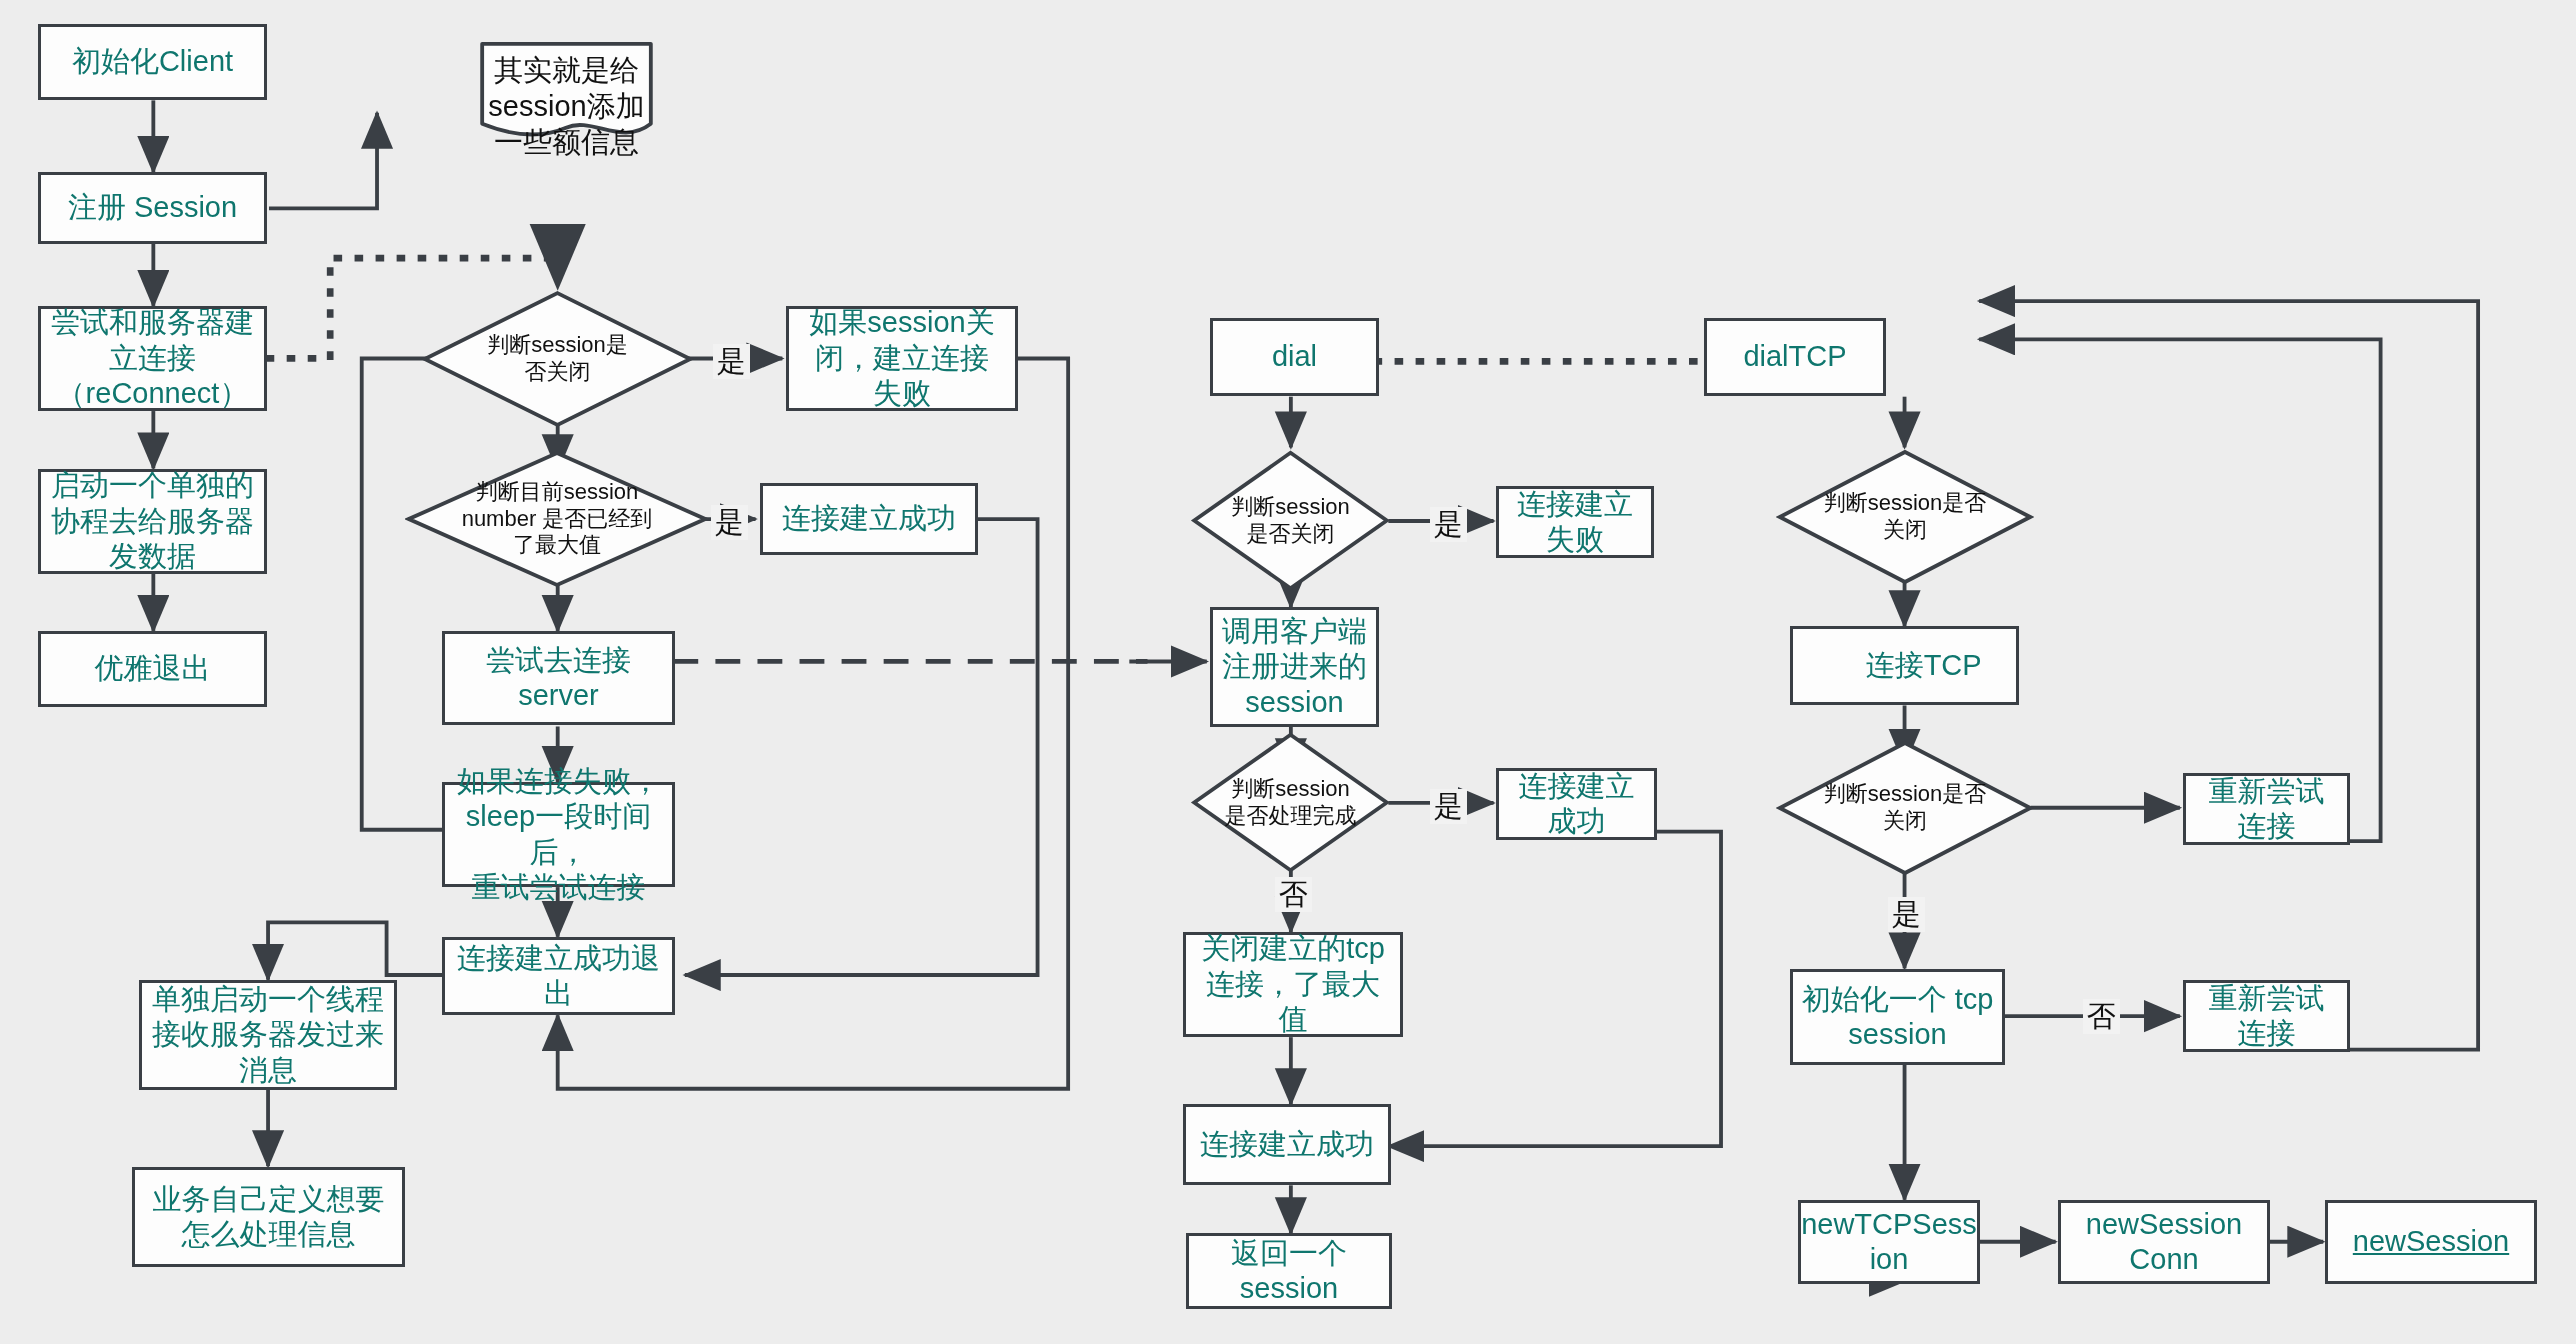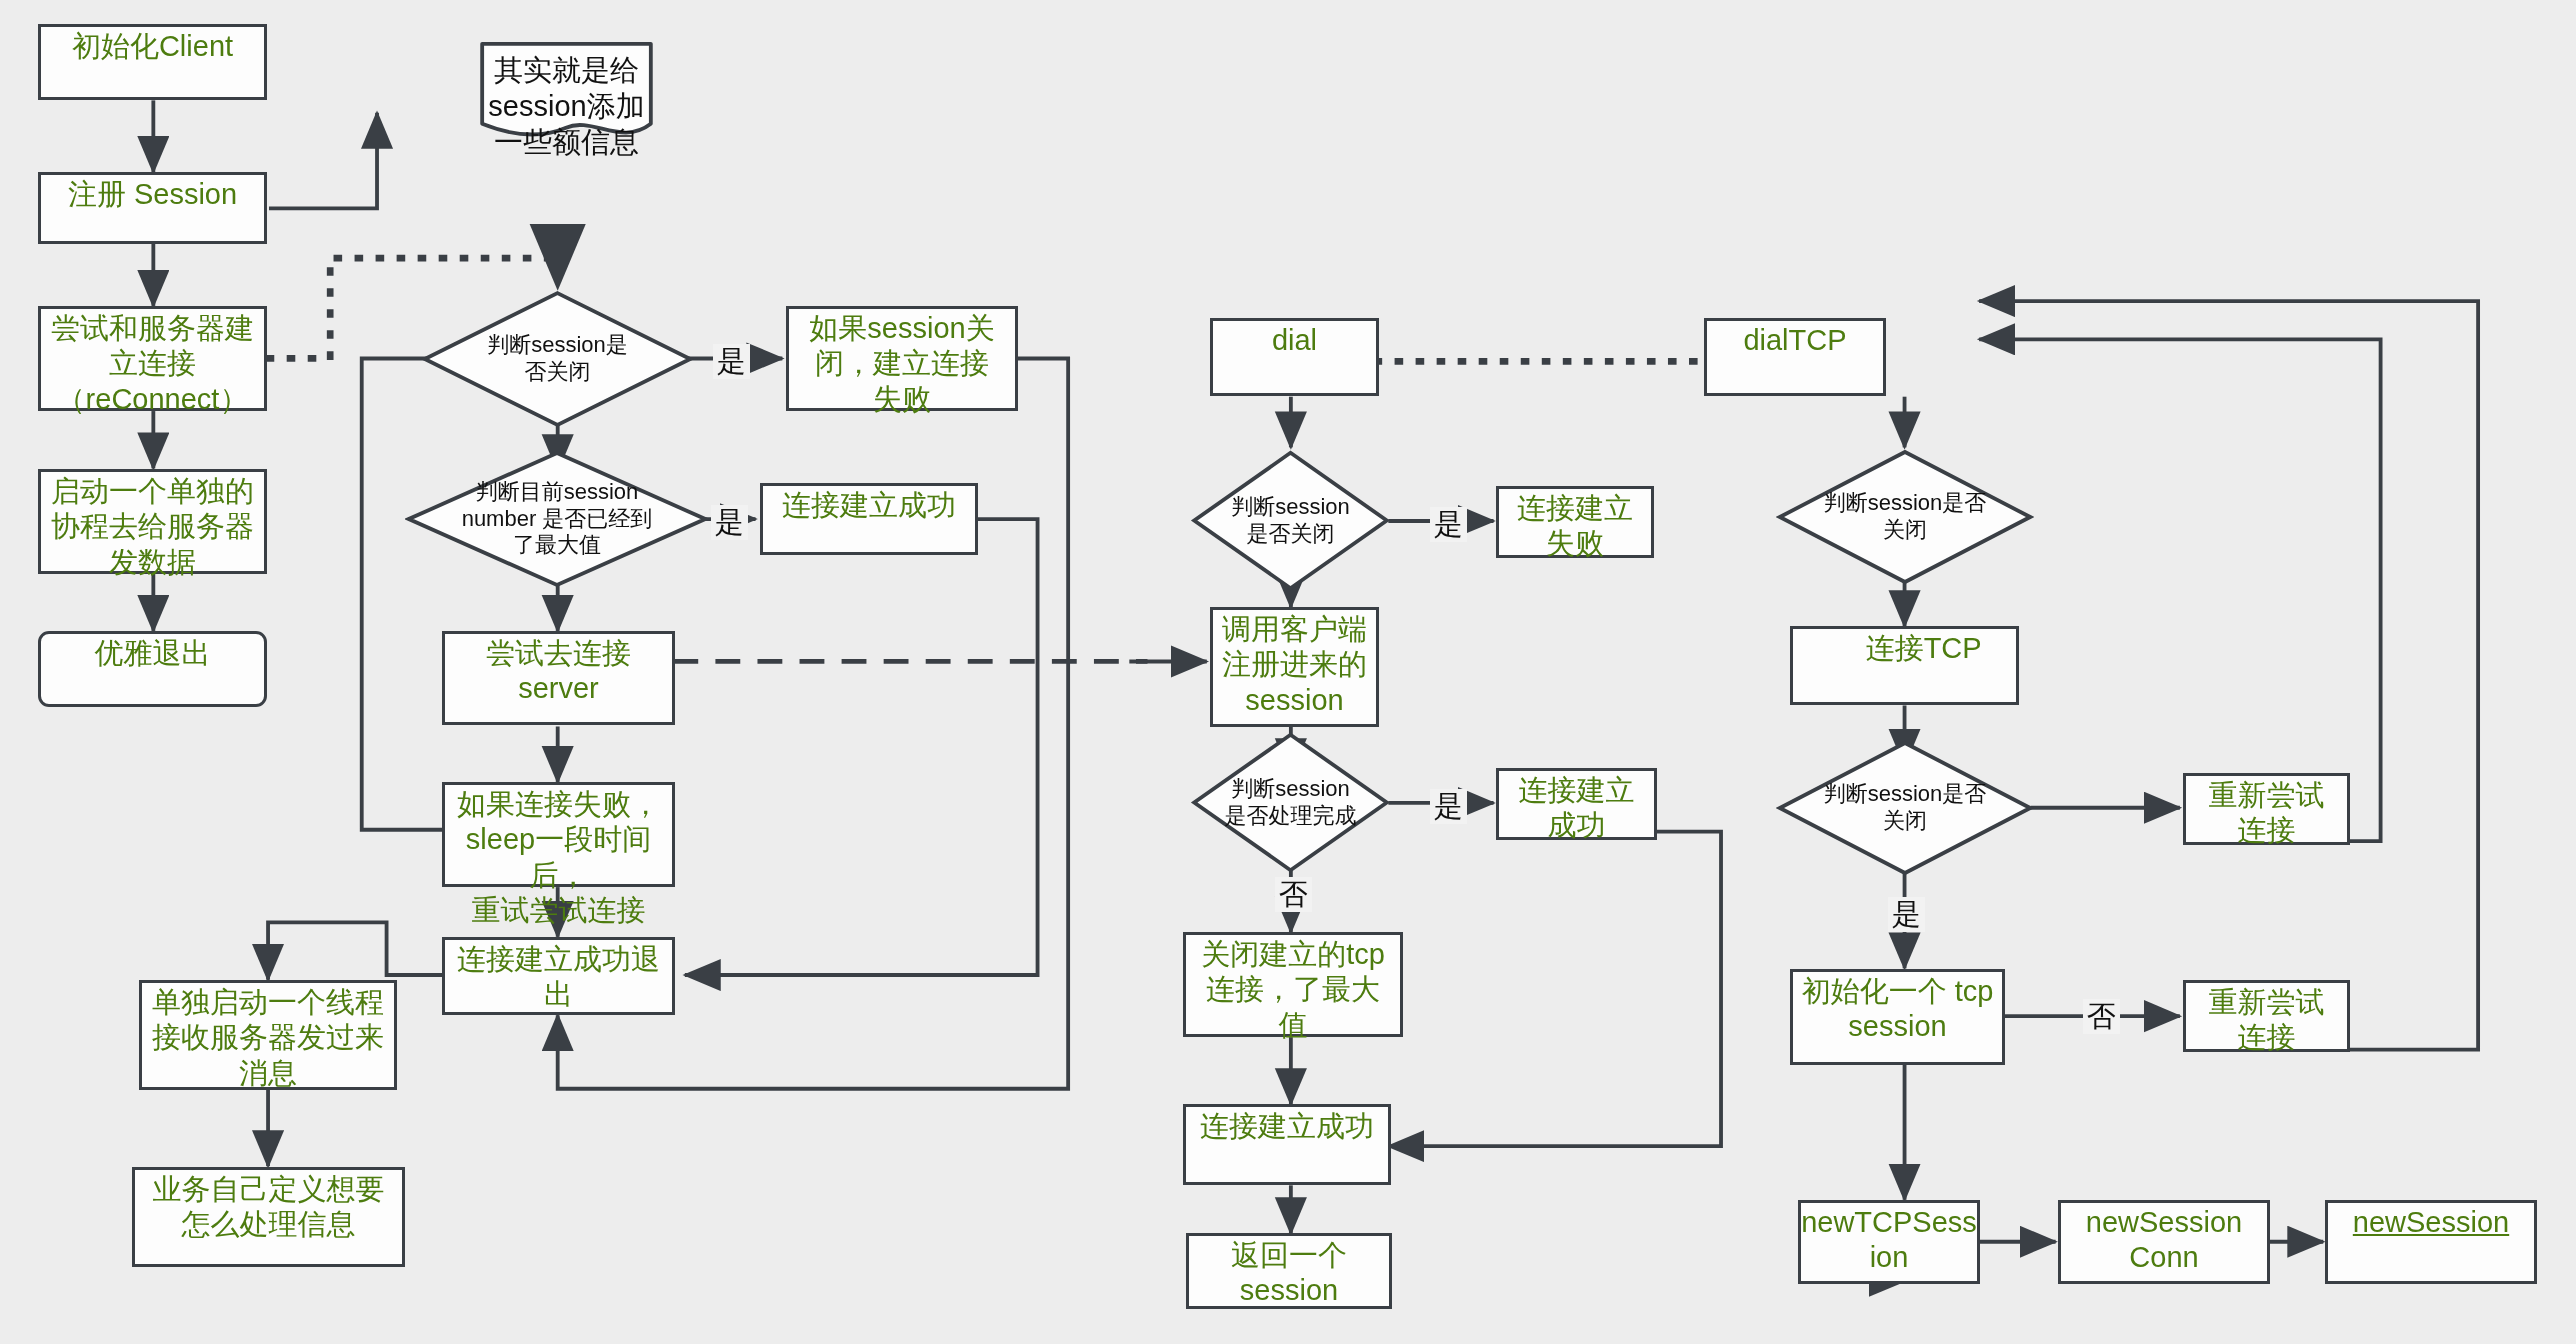--- a/index.html
+++ b/index.html
@@ -1,21 +1,21 @@
 <!DOCTYPE html>
 <html><head>
 <meta charset="utf-8">
 <style>
   html,body{margin:0;padding:0;background:#ededed;}
   body{font-family:"Liberation Sans","DejaVu Sans",sans-serif;}
   #stage{position:relative;width:2576px;height:1344px;background:#ededed;overflow:hidden;}
   svg.layer{position:absolute;left:0;top:0;width:2576px;height:1344px;}
   .node{position:absolute;box-sizing:border-box;background:#fdfdfd;border:3.8px solid #3a3f45;
-        display:flex;justify-content:center;text-align:center;
-        font-size:29px;line-height:1.22;color:#4d7c0f;padding:1.9px 5.7px;}
+        display:flex;align-items:center;justify-content:center;text-align:center;
+        font-size:29px;line-height:1.22;color:#0f766e;padding:1.9px 5.7px;}
   .node span{display:block;white-space:pre-line;}
   .diamond{position:absolute;display:flex;align-items:center;justify-content:center;text-align:center;}
   .diamond .dlabel{position:relative;z-index:3;font-size:22px;line-height:1.22;color:#111;white-space:pre-line;}
   .diamond svg{position:absolute;left:0;top:0;z-index:1;}
   .doc{position:absolute;z-index:2;}
   .doc .dtext{position:absolute;left:0;top:13.4px;width:100%;text-align:center;font-size:29px;line-height:1.24;
               color:#111;white-space:pre-line;z-index:3;}
   .elabel{position:absolute;background:#f2f2f2;color:#111;font-size:29px;line-height:1;
           padding:2.9px 3.8px;z-index:6;}
 </style>
@@ -130,21 +130,21 @@
 立连接
 （reConnect）</span>
   </div>
 
   <div class="node" style="left:38px;top:469px;width:229px;height:105px;">
     <span>启动一个单独的
 协程去给服务器
 发数据</span>
   </div>
 
-  <div class="node" style="left:38px;top:631px;width:229px;height:76px;border-radius:11px;">
+  <div class="node" style="left:38px;top:631px;width:229px;height:76px;">
     <span>优雅退出</span>
   </div>
 
   <div class="node" style="left:139px;top:980px;width:258px;height:110px;">
     <span>单独启动一个线程
 接收服务器发过来
 消息</span>
   </div>
 
   <div class="node" style="left:132px;top:1167px;width:273px;height:100px;">

